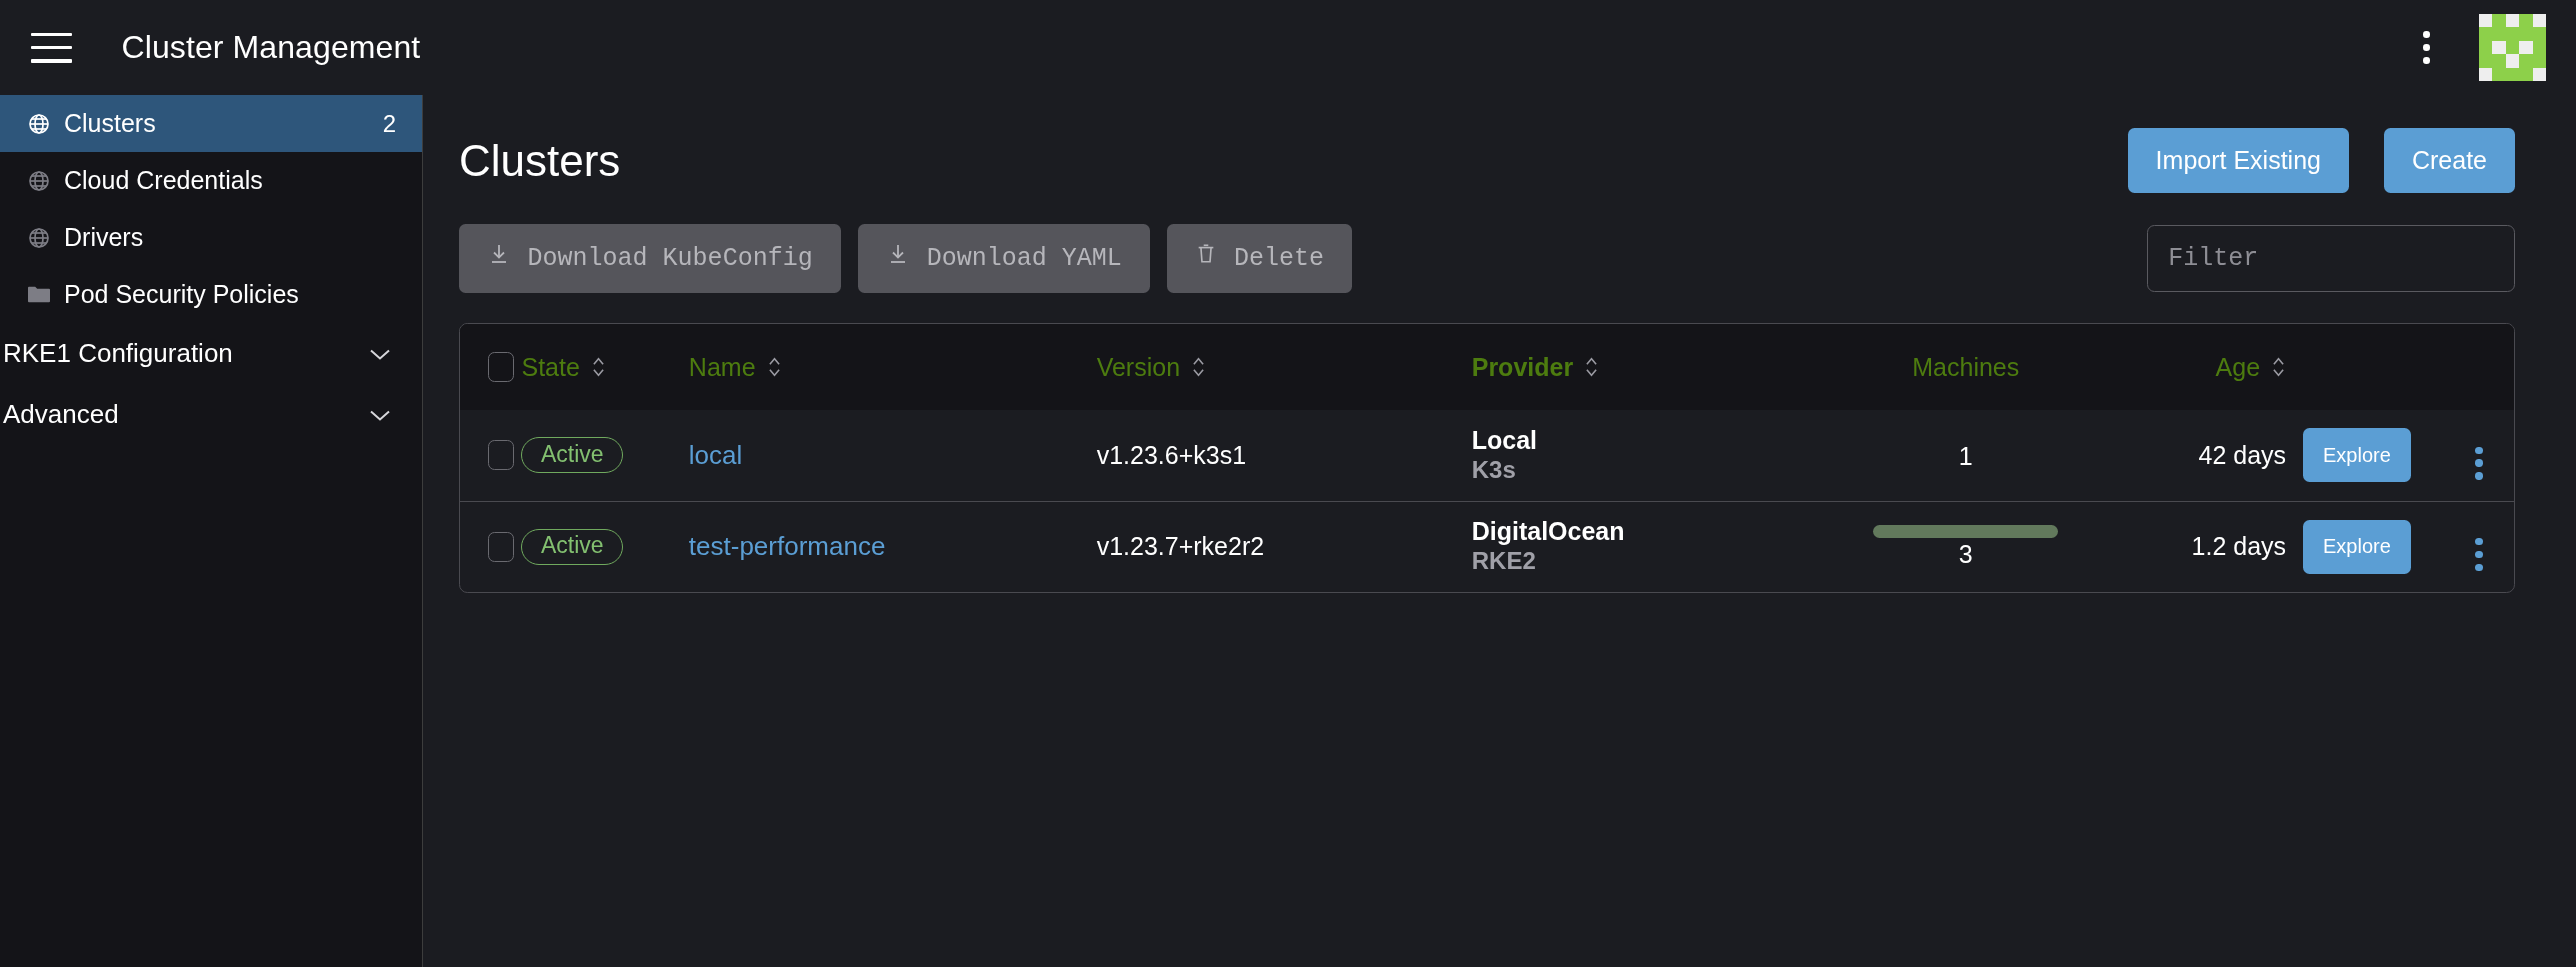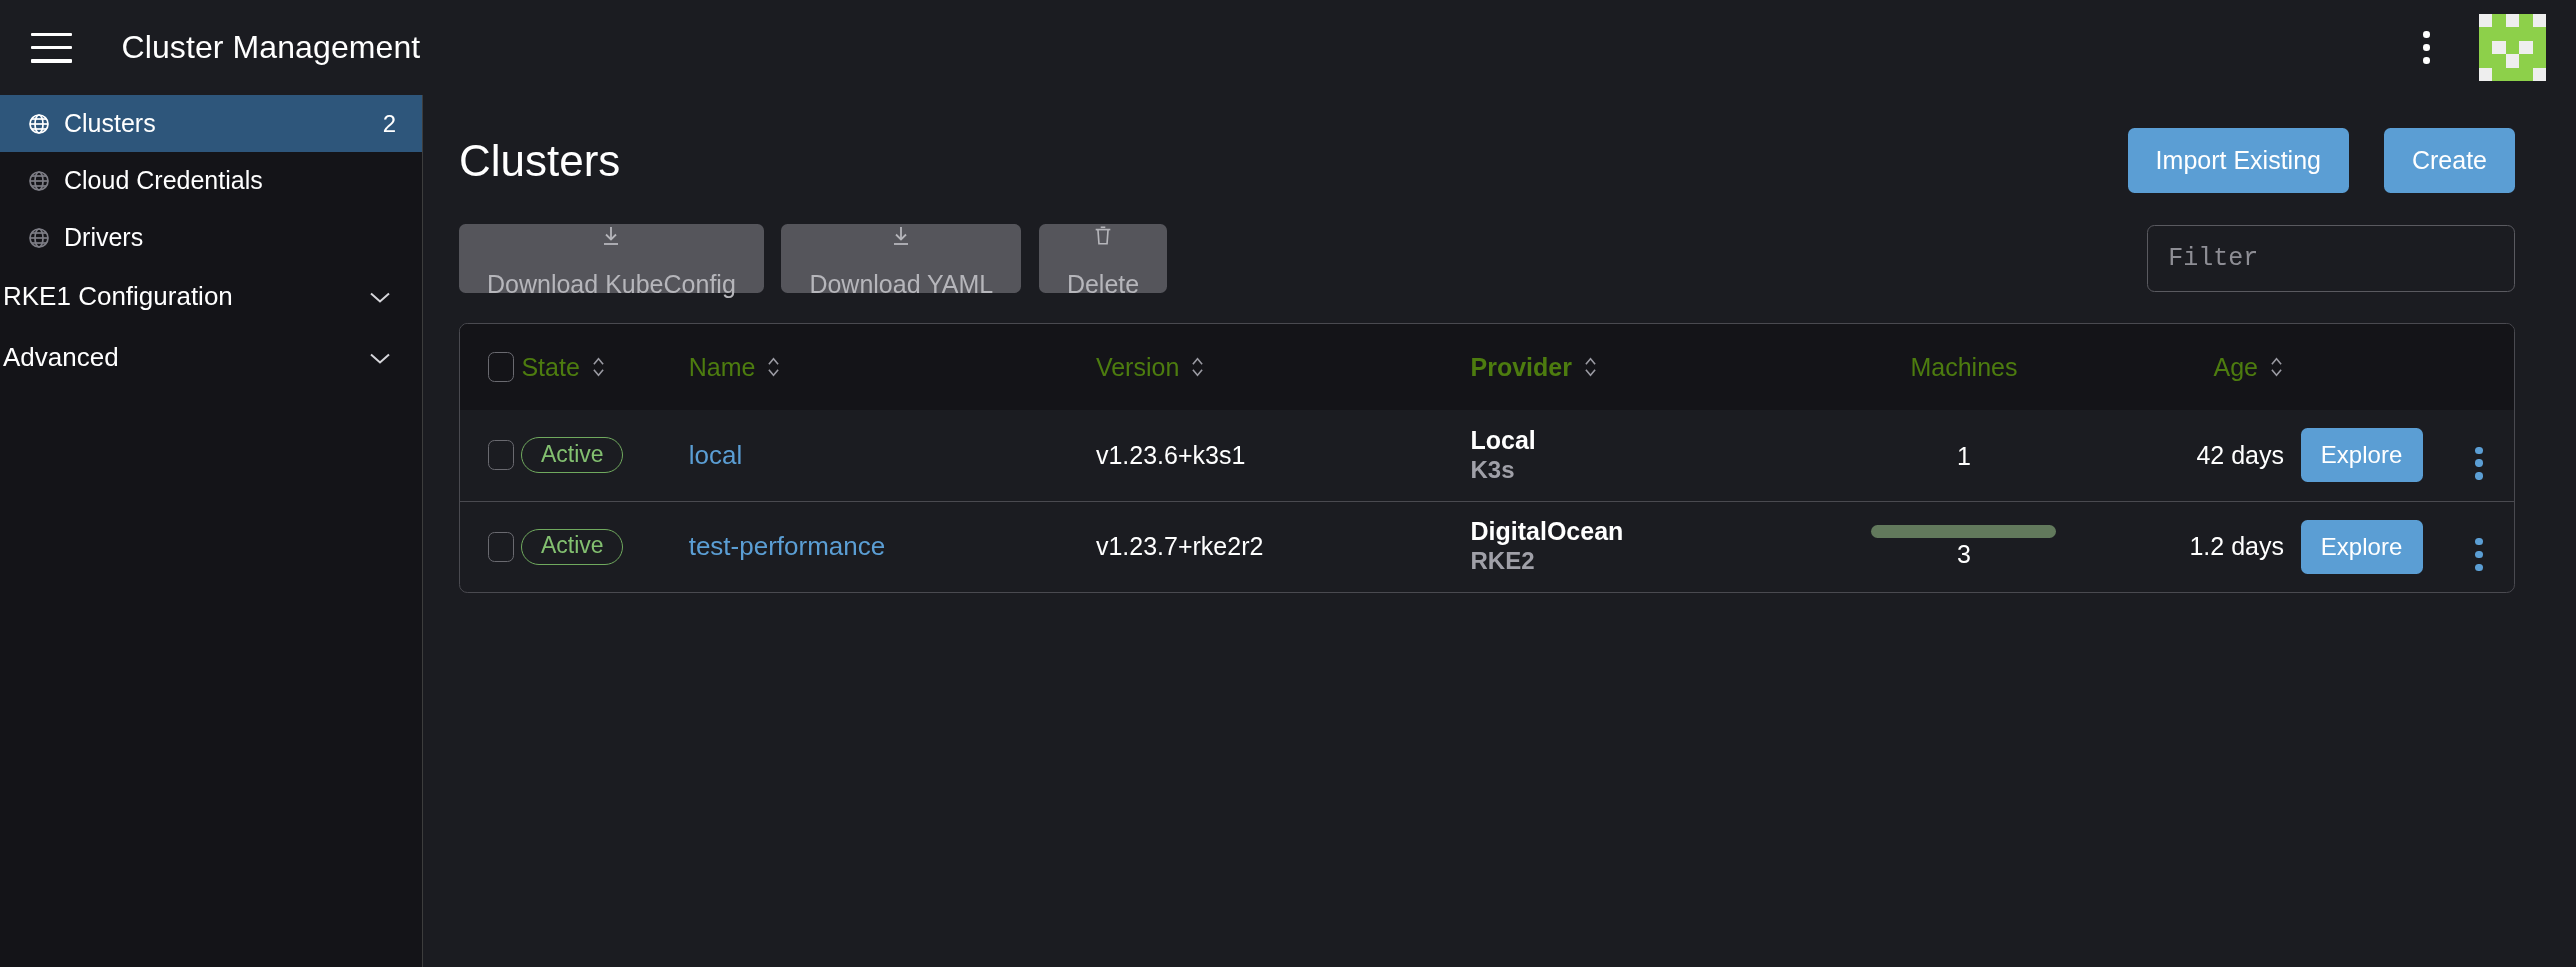--- a/index.html
+++ b/index.html
@@ -137,30 +137,29 @@
     align-items: center;
     margin-top: 17.6px;
     height: 69px;
   }
   .btn-muted {
     background: #55555b;
     color: #b6b6bb;
     border: none;
     border-radius: 6.5px;
     font-size: 25px;
-    font-family: Liberation Sans, sans-serif;
+    font-family: Liberation Mono, monospace;
     height: 69px;
     padding: 0 28px;
     margin-right: 17.6px;
     display: inline-flex;
     align-items: center;
     gap: 16.6px;
     cursor: pointer;
     white-space: nowrap;
-    flex-direction: column;
   }
   .filter-input {
     margin-left: auto;
     width: 368px; height: 67px;
     background: #1b1c21;
     border: 0.9px solid #5a5a60;
     border-radius: 7.4px;
     color: #b6b6bb;
     font-size: 25px;
     font-family: Liberation Mono, monospace;
@@ -233,21 +232,21 @@
     width: 185px; height: 13px;
     background: #62795c;
     border-radius: 7.4px;
   }
   .machine-bar.hidden { visibility: hidden; height: 0; }
   .btn-explore {
     background: #5b9ed4;
     color: #ffffff;
     border: none;
     border-radius: 6.5px;
-    font-size: 24px;
+    font-size: 20px;
     font-family: inherit;
     height: 54px;
     padding: 0 20.3px;
     cursor: pointer;
   }
   .kebab-blue {
     display: inline-flex; flex-direction: column; align-items: center; gap: 5.5px;
     cursor: pointer;
   }
   .kebab-blue i { width: 7.4px; height: 7.4px; border-radius: 50%; background: #5b9ed4; display: block; }
@@ -334,20 +333,28 @@
         <circle cx="12" cy="12" r="9"></circle>
           <ellipse cx="12" cy="12" rx="4" ry="9"></ellipse>
         <line x1="3" y1="12" x2="21" y2="12"></line>
           <line x1="4.5" y1="7" x2="19.5" y2="7"></line>
         <line x1="4.5" y1="17" x2="19.5" y2="17"></line>
       </svg>
     </span>
     <span class="nav-label">Drivers</span>
   </div>
 
+  <div class="nav-item">
+    <span class="nav-icon">
+      <svg width="24" height="20.3" viewBox="0 0 24 20" fill="#7d7d85">
+        <path d="M1 3.5a1 1 0 0 1 1-1h6.2l2 2.2H22a1 1 0 0 1 1 1V17a1 1 0 0 1-1 1H2a1 1 0 0 1-1-1z"></path>
+      </svg>
+    </span>
+    <span class="nav-label">Pod Security Policies</span>
+  </div>
 
   <div class="nav-group">
     <span>RKE1 Configuration</span>
     <span class="chev">
       <svg width="24" height="15" viewBox="0 0 24 14" fill="none" stroke="#d6d6da" stroke-width="2">
         <polyline points="3,3 12,11 21,3"></polyline>
       </svg>
     </span>
   </div>
 

